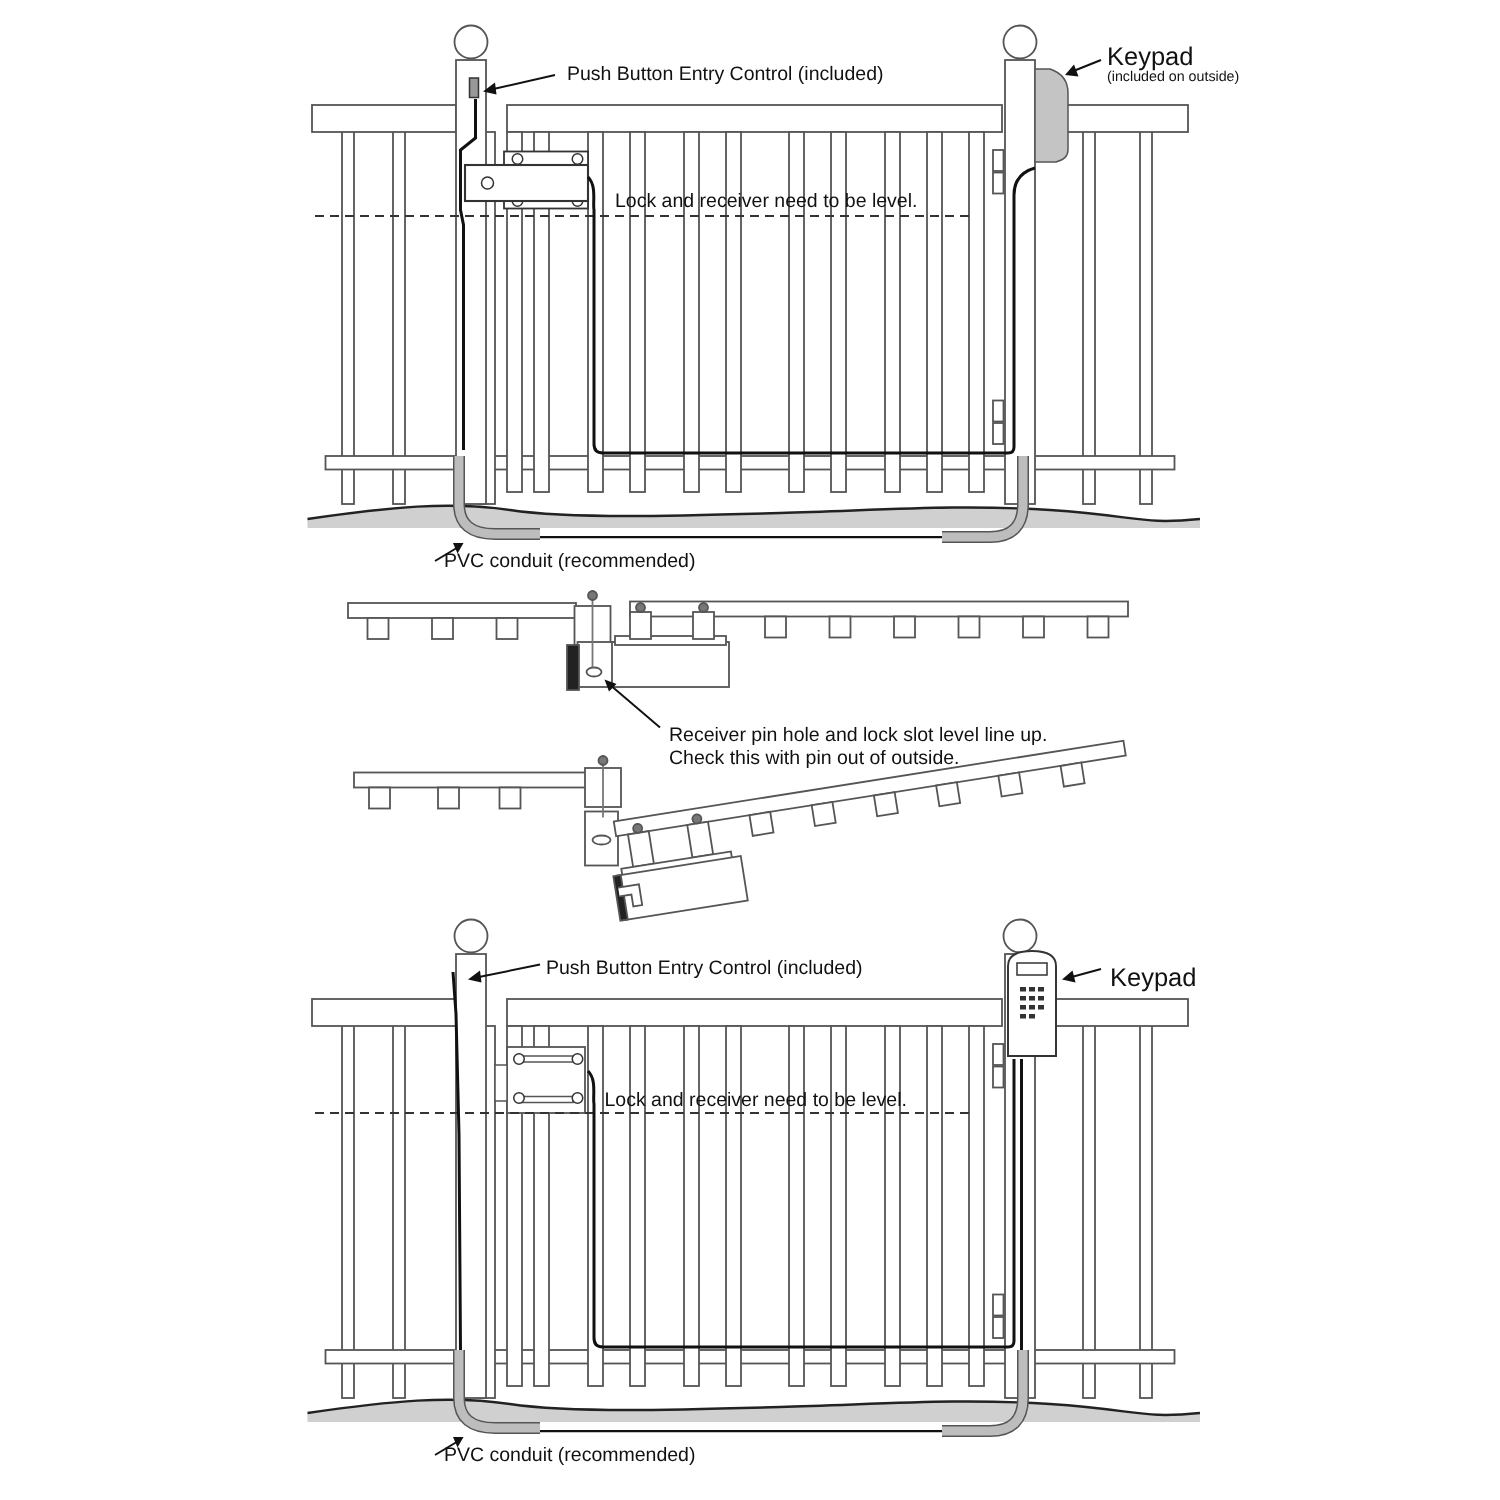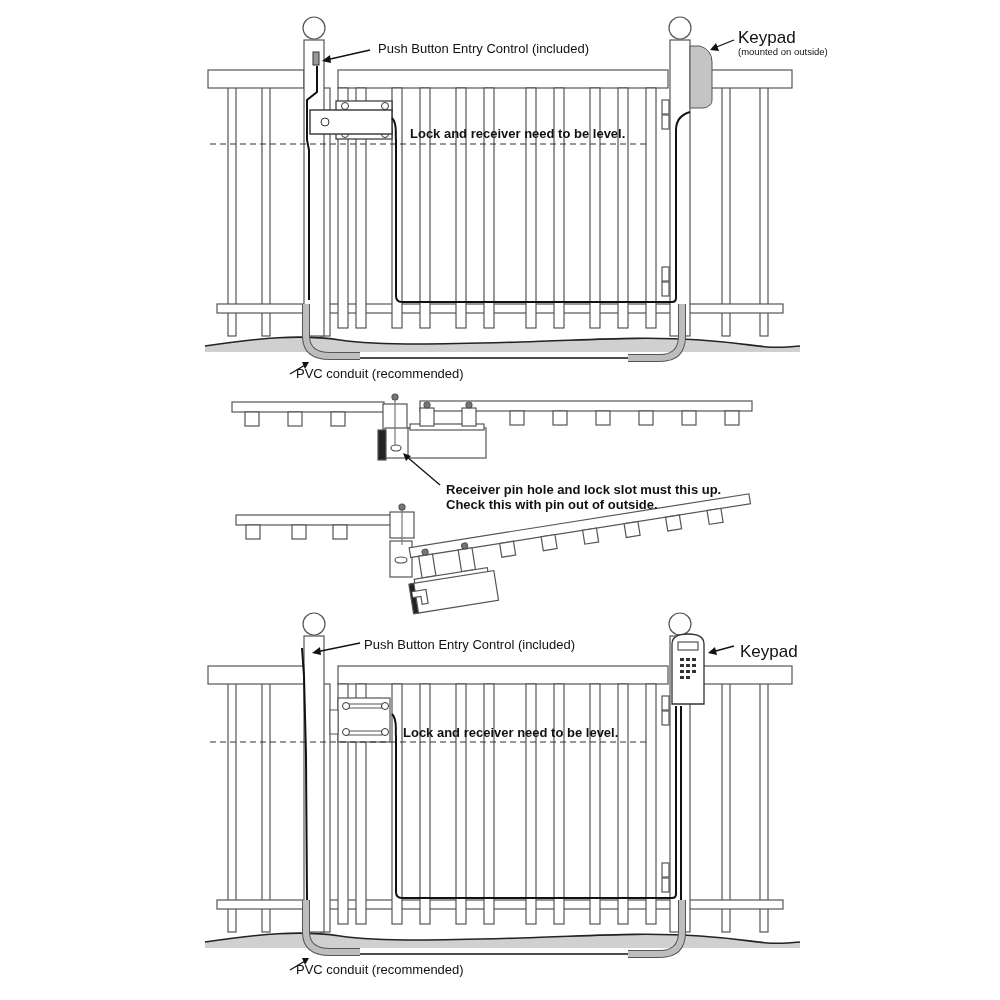--- a/index.html
+++ b/index.html
@@ -2,21 +2,21 @@
 <html><head>
 <meta charset="utf-8">
 <style>
   html,body{margin:0;padding:0;background:#ffffff;}
   #canvas{position:relative;width:1000px;height:1000px;background:#fff;overflow:hidden;}
   svg{position:absolute;left:0;top:0;}
   .lbl{position:absolute;font-family:"Liberation Sans",sans-serif;color:#111;white-space:nowrap;}
   .reg{font-size:13px;}
   .small{font-size:9.5px;}
   .keypad{font-size:17px;}
-  .bold{font-size:13px;font-weight:bold;}
+  .bold{font-size:13px;font-weight:normal;}
 </style>
 </head>
 <body>
 
 <div id="canvas">
 
 <svg width="1000" height="1000" viewBox="0 0 1000 1000">
   <defs>
     <g id="fence" stroke="#555" stroke-width="1.2" fill="#fff">
 
@@ -206,25 +206,25 @@
     <polygon points="312,57 320,51 321,59" fill="#111"></polygon>
     <line x1="734" y1="50" x2="712" y2="56" stroke="#111" stroke-width="1.3"></line>
     <polygon points="708,57 715,51 717,59" fill="#111"></polygon>
     <line x1="290" y1="374" x2="305" y2="365" stroke="#111" stroke-width="1.3"></line>
     <polygon points="309,362 302,362 305,369" fill="#111"></polygon>
   </g>
 </svg>
 
 <div class="lbl reg" style="left:378px;top:41px;">Push Button Entry Control (included)</div>
 <div class="lbl keypad" style="left:738px;top:28px;">Keypad</div>
-<div class="lbl small" style="left:738px;top:46px;">(mounted on outside)</div>
+<div class="lbl small" style="left:738px;top:46px;">(included on outside)</div>
 <div class="lbl bold" style="left:410px;top:126px;">Lock and receiver need to be level.</div>
 <div class="lbl reg" style="left:296px;top:366px;">PVC conduit (recommended)</div>
 
-<div class="lbl bold" style="left:446px;top:482px;">Receiver pin hole and lock slot must this up.</div>
+<div class="lbl bold" style="left:446px;top:482px;">Receiver pin hole and lock slot level line up.</div>
 <div class="lbl bold" style="left:446px;top:497px;">Check this with pin out of outside.</div>
 
 <div class="lbl reg" style="left:364px;top:637px;">Push Button Entry Control (included)</div>
 <div class="lbl keypad" style="left:740px;top:642px;">Keypad</div>
 <div class="lbl bold" style="left:403px;top:725px;">Lock and receiver need to be level.</div>
 <div class="lbl reg" style="left:296px;top:962px;">PVC conduit (recommended)</div>
 
 </div>
 
 </body></html>

